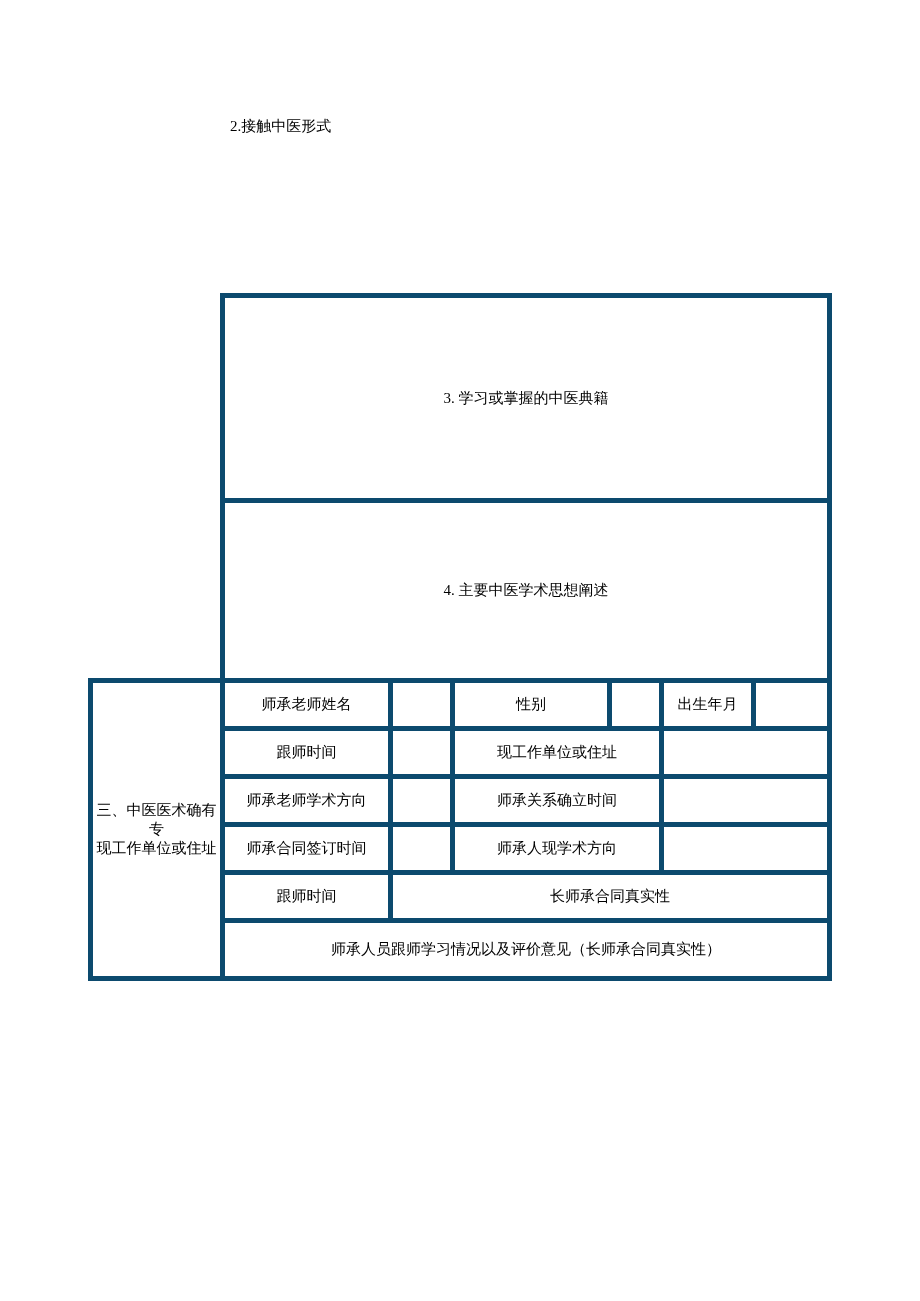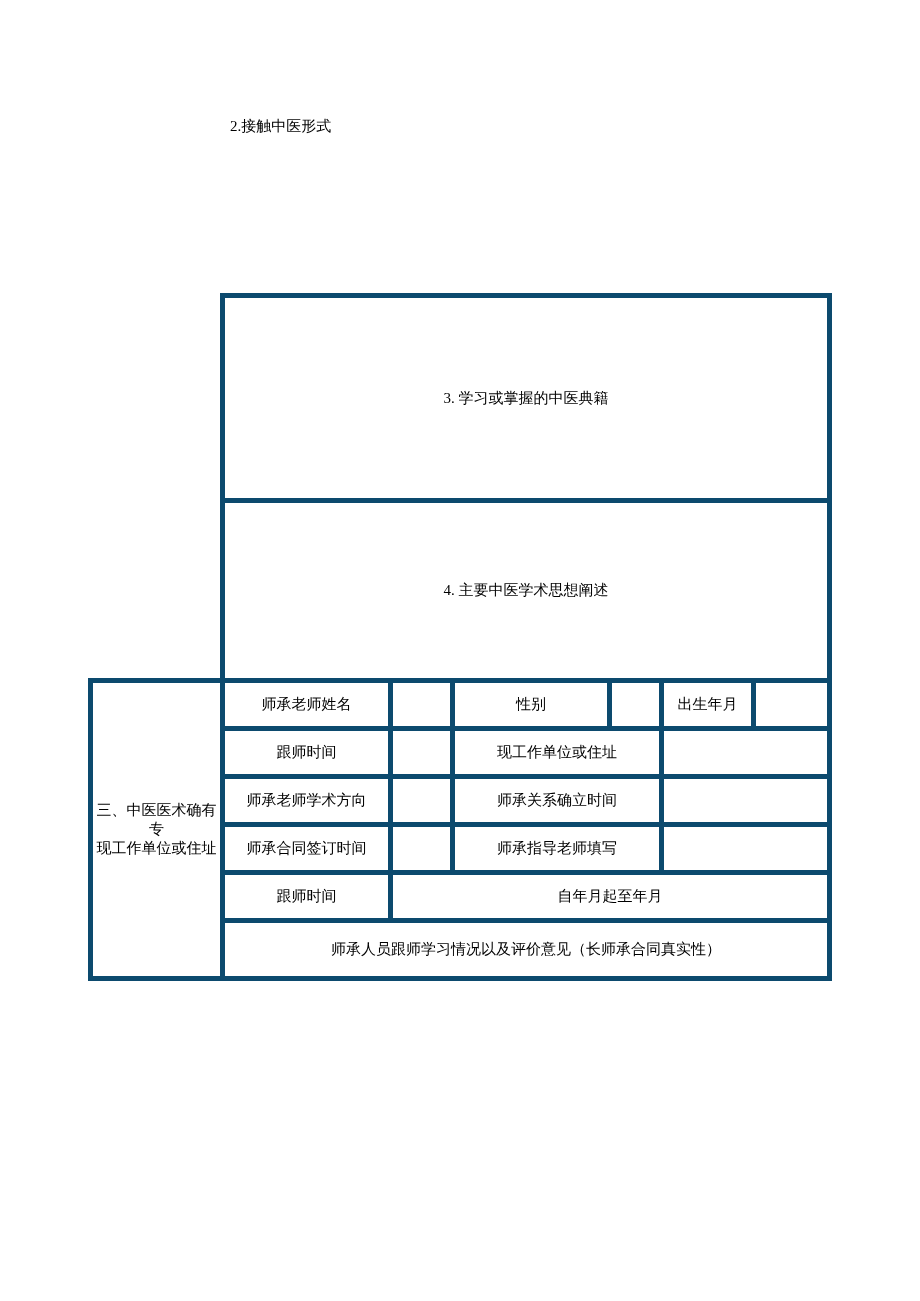--- a/index.html
+++ b/index.html
@@ -96,26 +96,26 @@
   <tr class="row-h">
     <td>师承老师学术方向</td>
     <td></td>
     <td colspan="3">师承关系确立时间</td>
     <td colspan="2"></td>
   </tr>
 
   <tr class="row-h">
     <td>师承合同签订时间</td>
     <td></td>
-    <td colspan="3">师承指导老师填写</td>
+    <td colspan="3">师承人现学术方向</td>
     <td colspan="2"></td>
   </tr>
 
   <tr class="row-h">
     <td>跟师时间</td>
-    <td colspan="6">自年月起至年月</td>
+    <td colspan="6">长师承合同真实性</td>
   </tr>
 
   <tr class="merged-header-row">
     <td colspan="7">师承人员跟师学习情况以及评价意见（长师承合同真实性）</td>
   </tr>
 </tbody>
   </table>
 
 </body></html>

